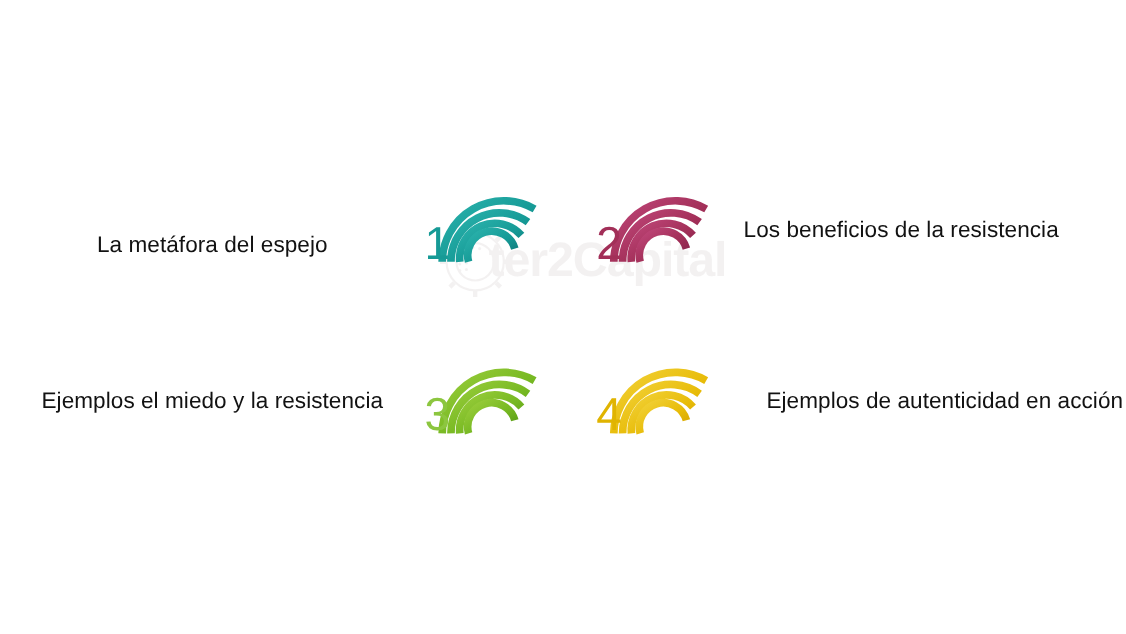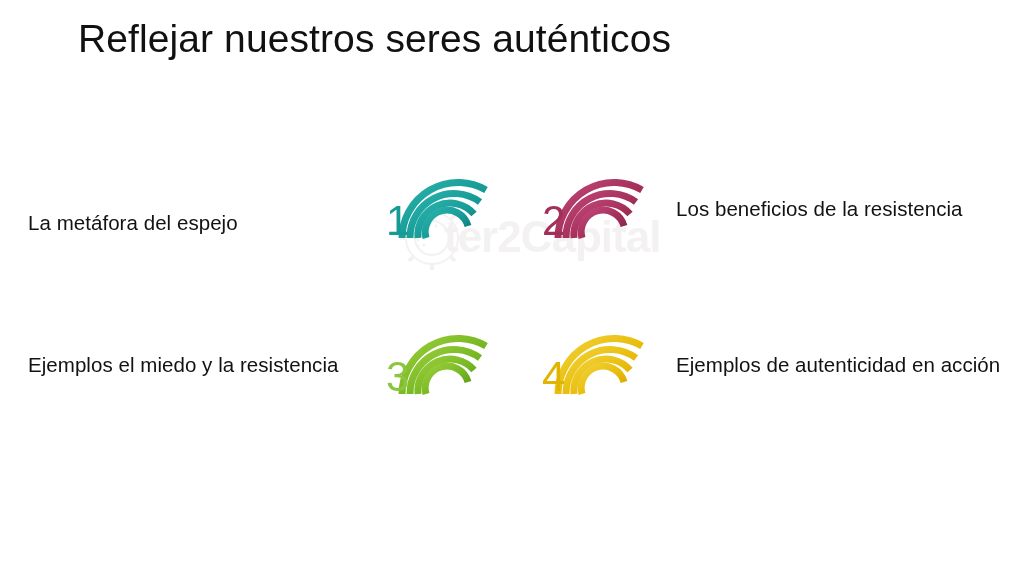--- a/index.html
+++ b/index.html
@@ -68,41 +68,41 @@
   }
 
   .item-label {
     font-size: 20.5px;
     line-height: 29px;
     font-weight: 400;
     color: #121212;
     letter-spacing: 0.05px;
   }
   .item-label.left {
-    text-align: left;
+    text-align: center;
   }
 
   
   #item-1 { left: 28px;  top: 182px; width: 475px; justify-content: flex-start; }
   #item-2 { left: 540px; top: 182px; width: 470px; }
   #item-3 { left: 28px;  top: 338px; width: 475px; justify-content: flex-start; }
   #item-4 { left: 540px; top: 338px; width: 480px; }
 
   
   #item-1 .item-label { position: absolute; left: 0;   top: 26px; width: 330px; }
   #item-1 .icon-wrap  { position: absolute; left: 356px; top: 0; }
 
   #item-2 .icon-wrap  { position: absolute; left: 0;   top: 0; }
   #item-2 .item-label { position: absolute; left: 136px; top: 12px; width: 330px; }
 
   #item-3 .item-label { position: absolute; left: 0;   top: 12px; width: 330px; }
   #item-3 .icon-wrap  { position: absolute; left: 356px; top: 0; }
 
   #item-4 .icon-wrap  { position: absolute; left: 0;   top: 0; }
-  #item-4 .item-label { position: absolute; left: 136px; top: 12px; width: 345px; }
+  #item-4 .item-label { position: absolute; left: 136px; top: 12px; width: 345px; text-align: right; }
 
   
   .icon-wrap {
     width: 130px;
     height: 92px;
     position: relative;
   }
   .icon-svg {
     display: block;
     width: 130px;
@@ -117,21 +117,20 @@
     line-height: 42px;
     font-weight: 300;
     font-family: "Liberation Sans", sans-serif;
   }
 </style>
 </head>
 <body>
 
 <div class="slide">
 
-  <div class="slide-title">Reflejar nuestros seres auténticos</div>
 
   <div class="watermark">
     <svg width="300" height="80" viewBox="0 0 300 80">
       <g fill="none" stroke="#d9d3d3" stroke-width="2">
         <circle cx="40" cy="40" r="26"></circle>
         <circle cx="40" cy="40" r="17"></circle>
         <g stroke-width="4">
           <path d="M40 8 L40 14 M40 66 L40 72 M8 40 L14 40 M66 40 L72 40
                    M17 17 L21 21 M59 59 L63 63 M17 63 L21 59 M59 21 L63 17"></path>
         </g>

